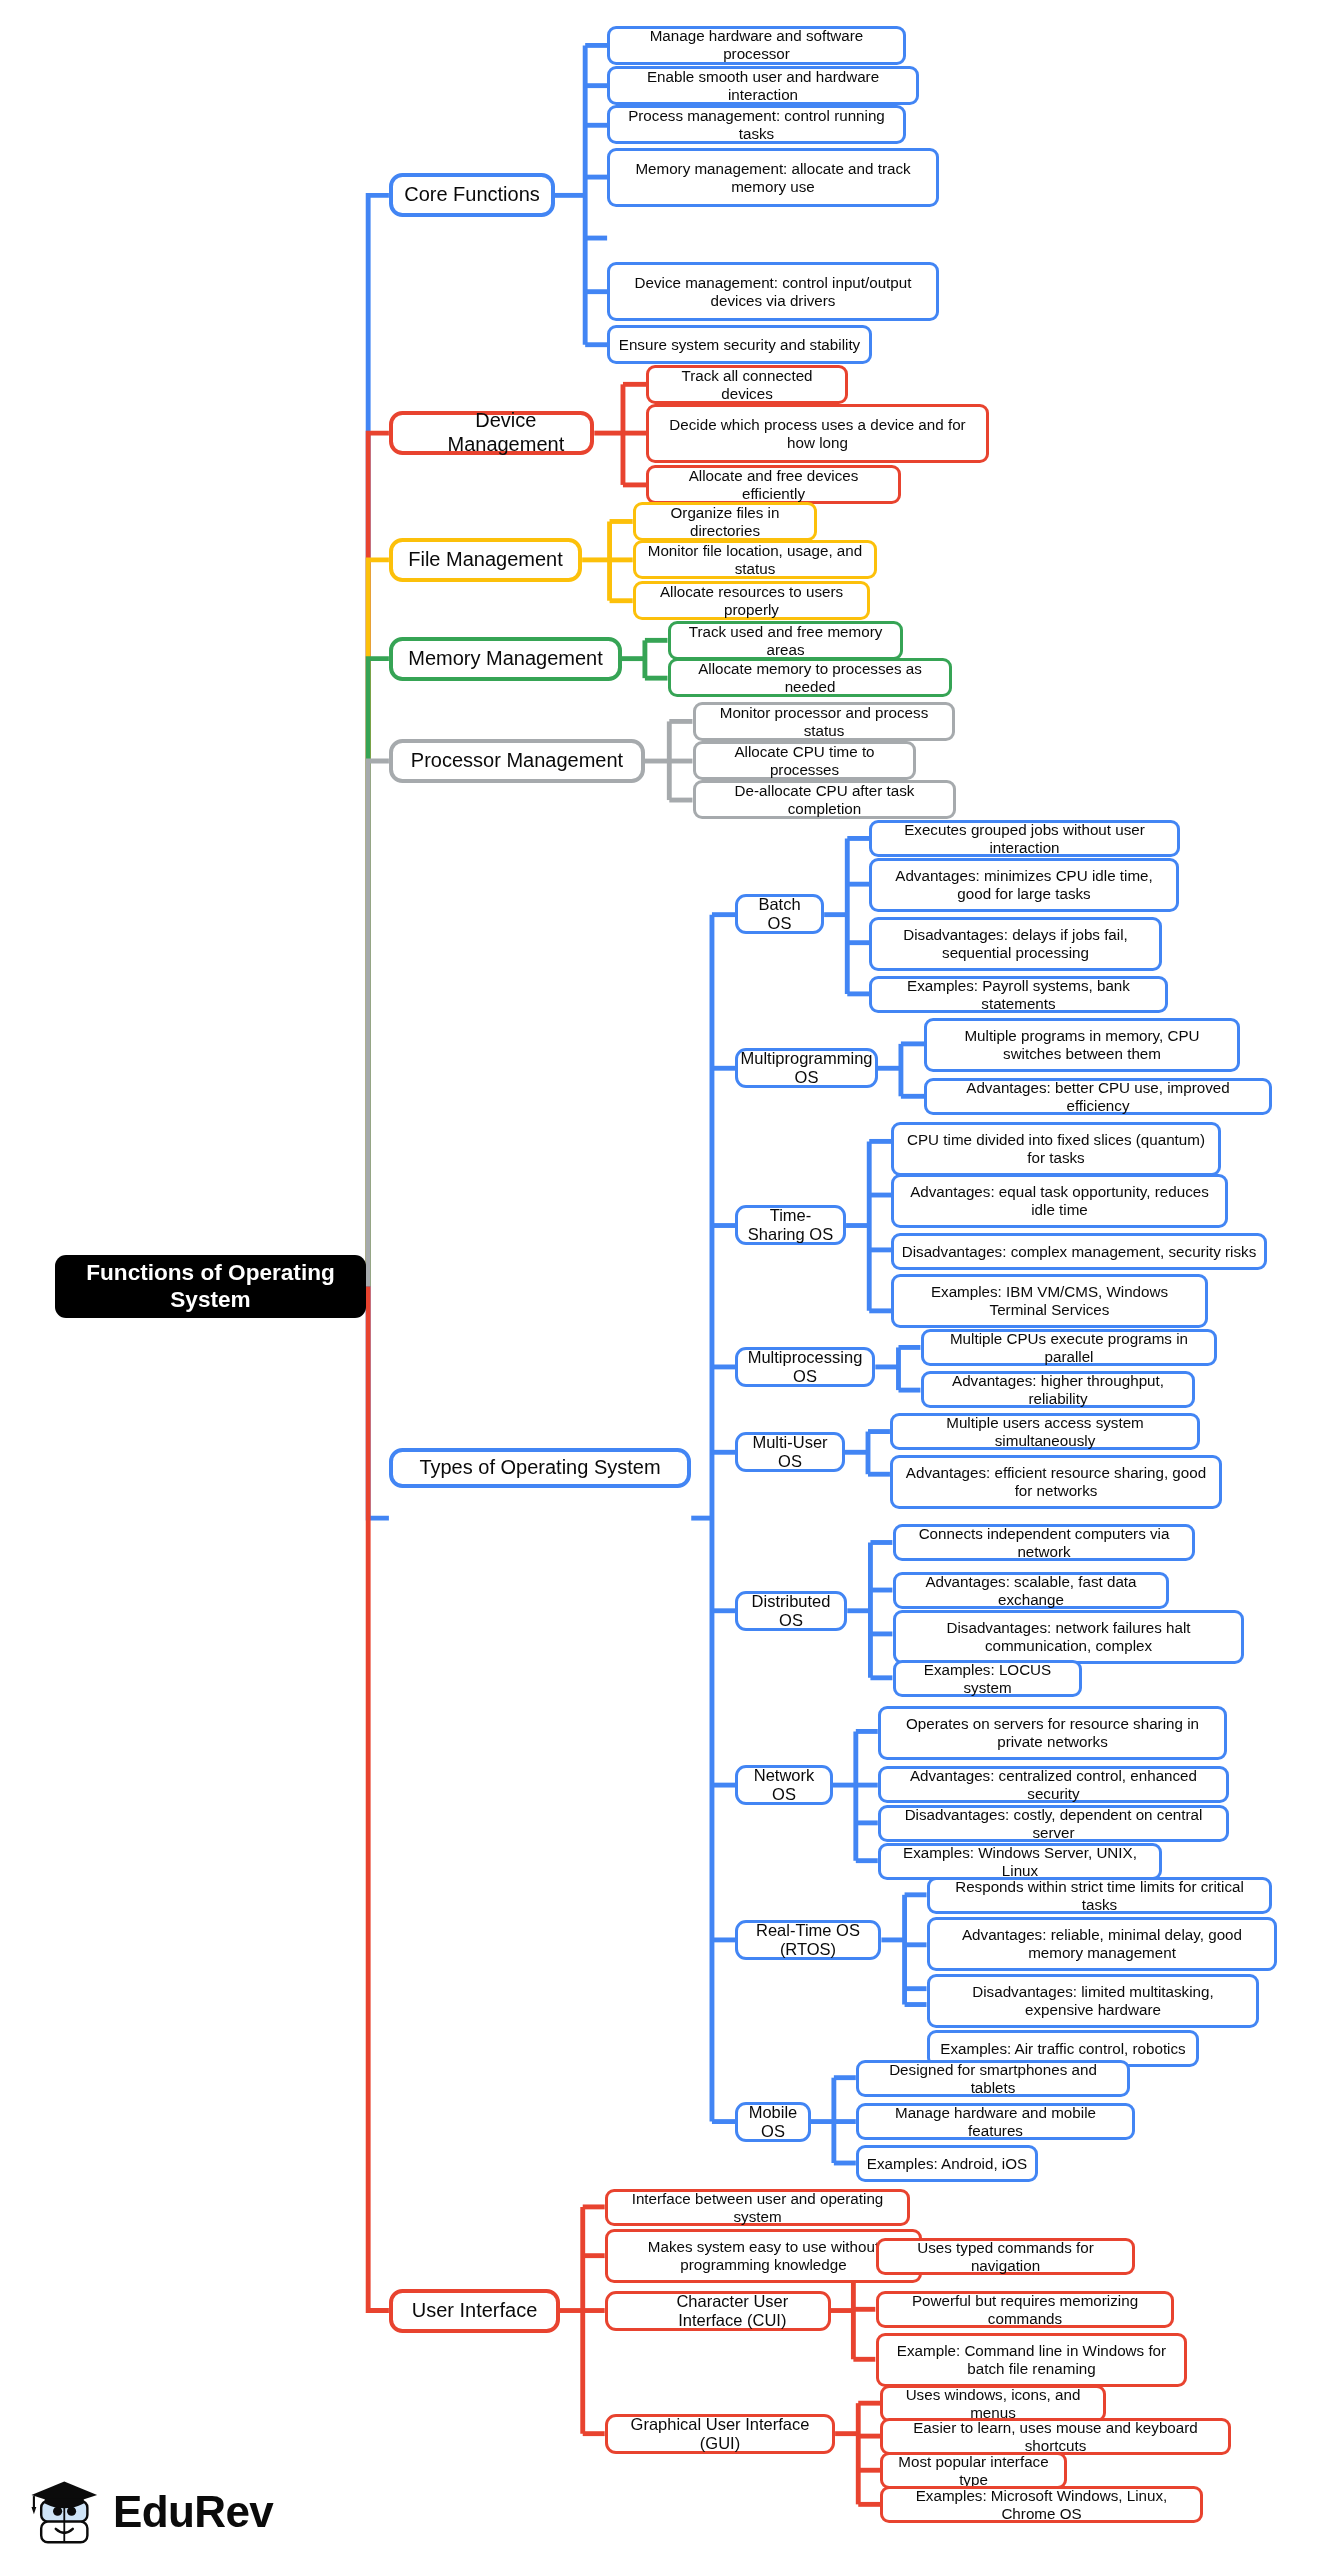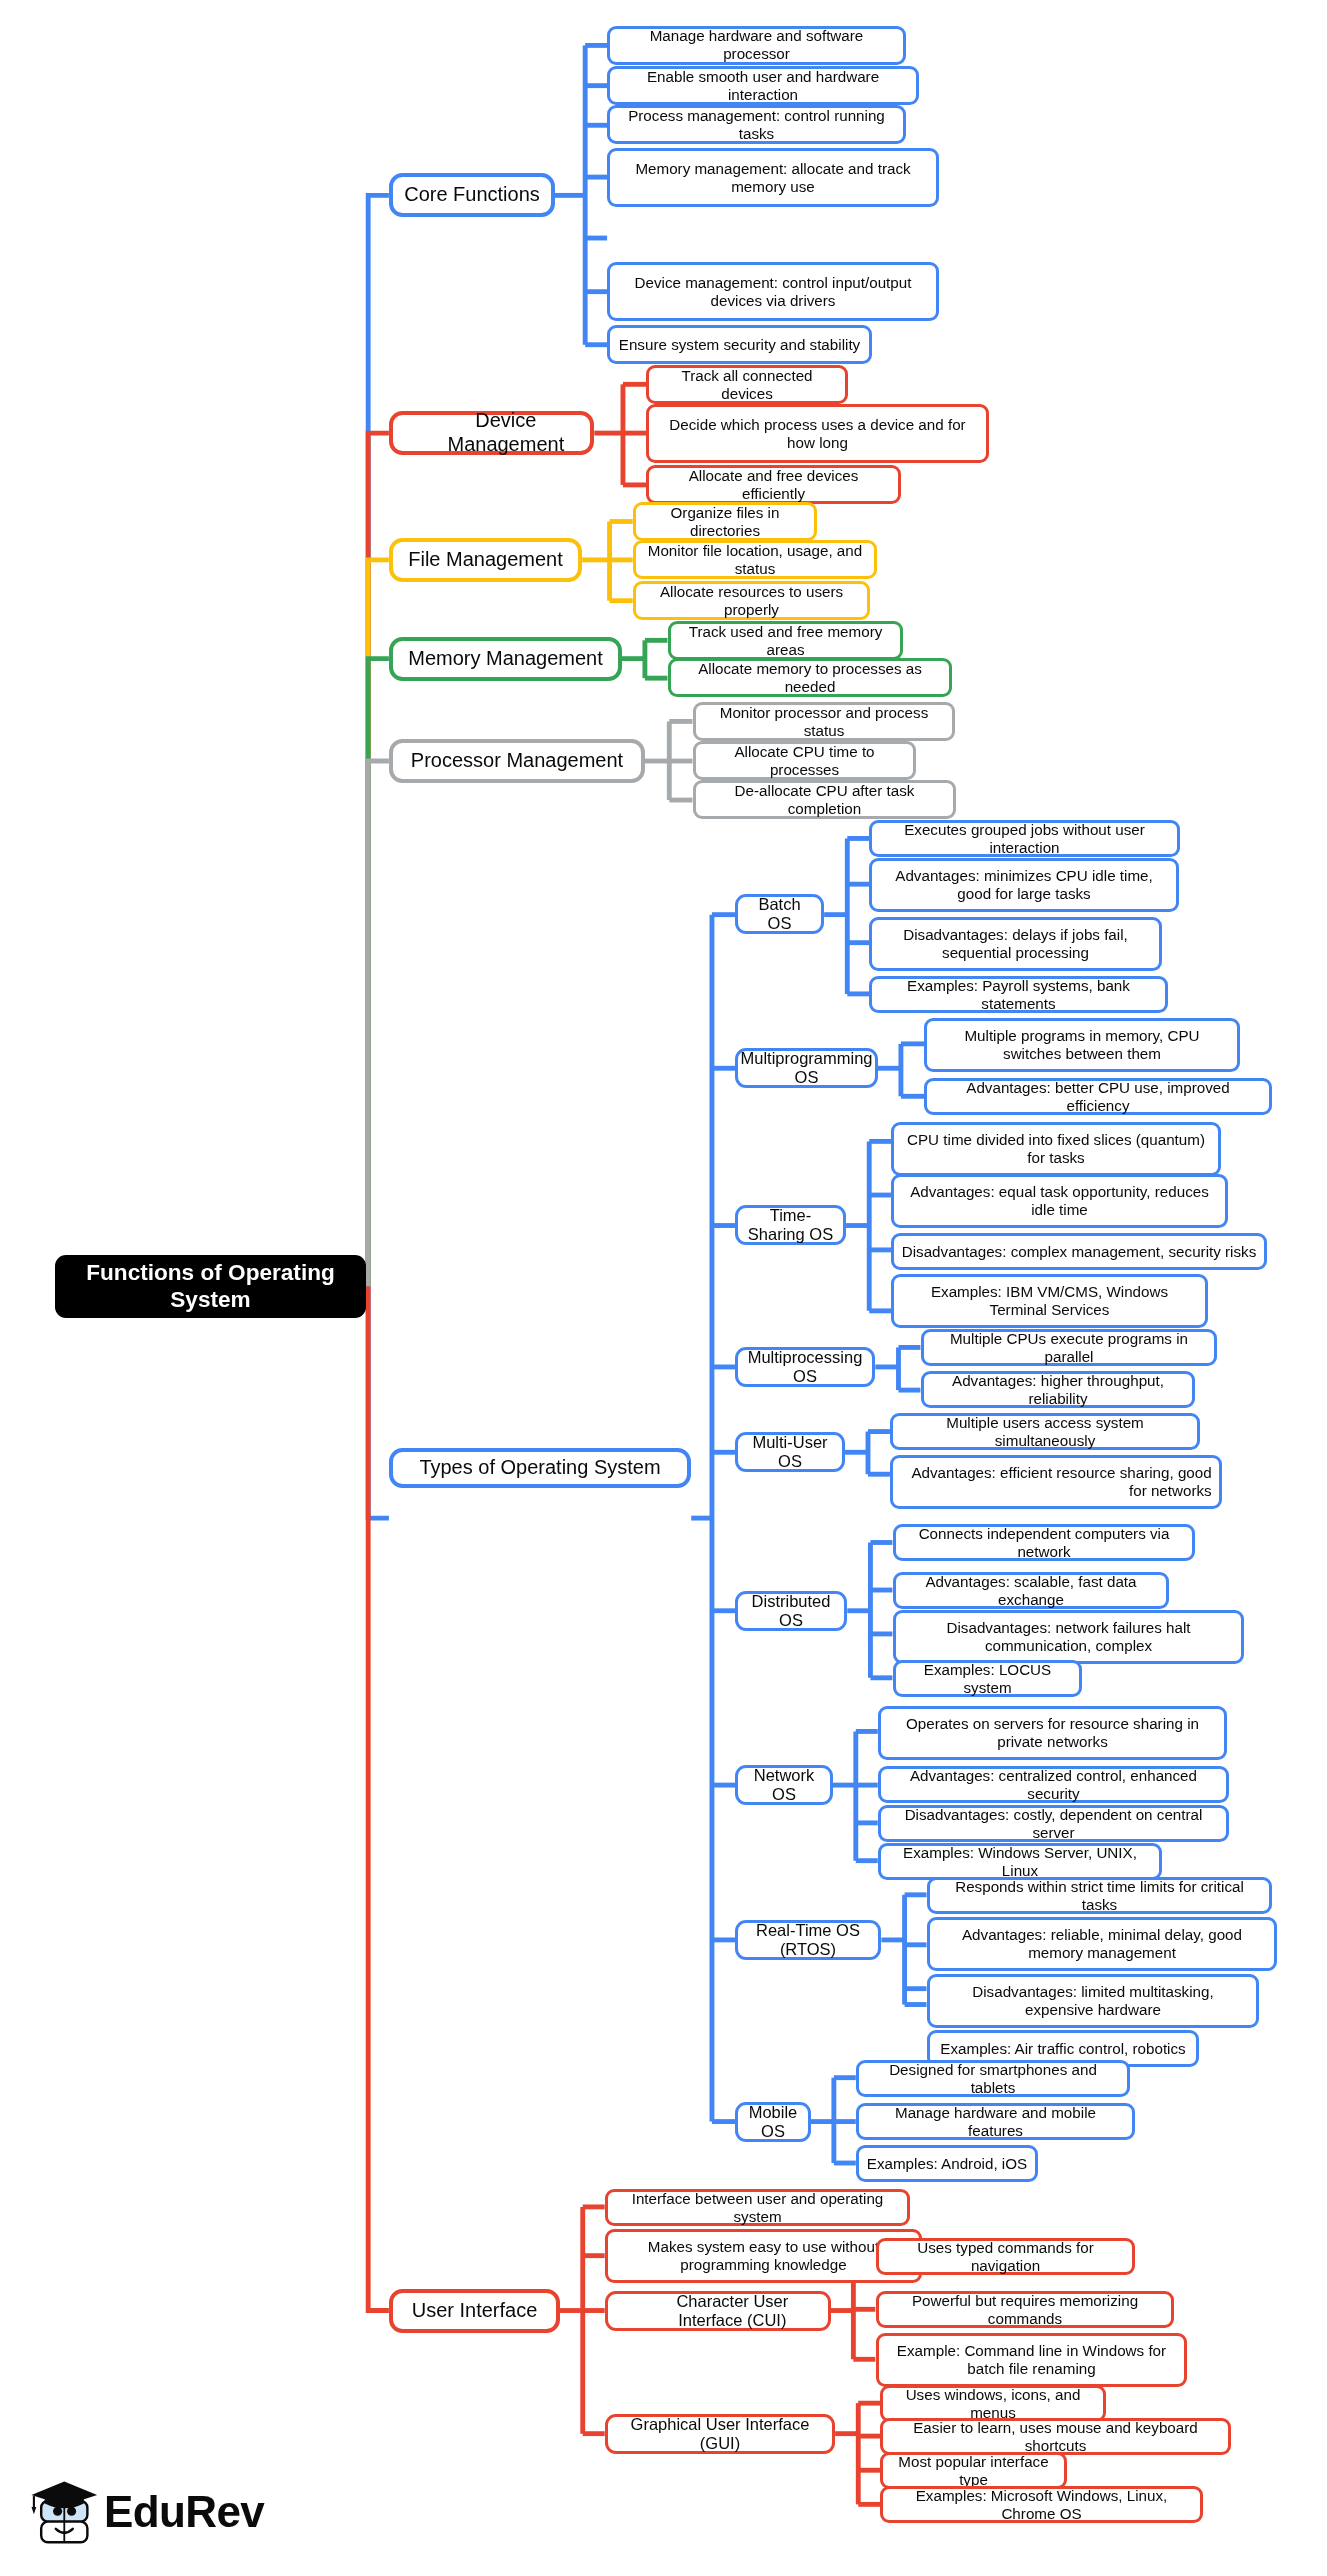--- a/index.html
+++ b/index.html
@@ -72,21 +72,21 @@
 
   
   #logo {
     position: absolute;
     left: 29px;
     top: 2463px;
     width: 244px;
     height: 98px;
     display: flex;
     align-items: center;
-    gap: 2px;
+    gap: 11px;
     z-index: 8;
   }
   #logo .mark { width: 73px; height: 79px; flex: 0 0 auto; }
   #logo .word {
     font-size: 44px;
     font-weight: bold;
     color: #0b0b0b;
     letter-spacing: -0.6px;
     line-height: 1;
   }
@@ -378,21 +378,21 @@
   <div class="node leaf c-blue" style="left:921px; top:1371px; width:274px; height:37px;">
     <span>Advantages: higher throughput, reliability</span>
   </div>
 
   <div class="node lvl2 c-blue" style="left:735px; top:1432px; width:110px; height:40px;">
     <span>Multi-User OS</span>
   </div>
   <div class="node leaf c-blue" style="left:890px; top:1413px; width:310px; height:37px;">
     <span>Multiple users access system simultaneously</span>
   </div>
-  <div class="node leaf c-blue" style="left:890px; top:1455px; width:332px; height:54px;text-align:right;">
+  <div class="node leaf c-blue" style="left:890px; top:1455px; width:332px; height:54px;">
     <span>Advantages: efficient resource sharing, good for networks</span>
   </div>
 
   <div class="node lvl2 c-blue" style="left:735px; top:1591px; width:112px; height:40px;">
     <span>Distributed OS</span>
   </div>
   <div class="node leaf c-blue" style="left:893px; top:1524px; width:302px; height:37px;">
     <span>Connects independent computers via network</span>
   </div>
   <div class="node leaf c-blue" style="left:893px; top:1572px; width:276px; height:37px;">

